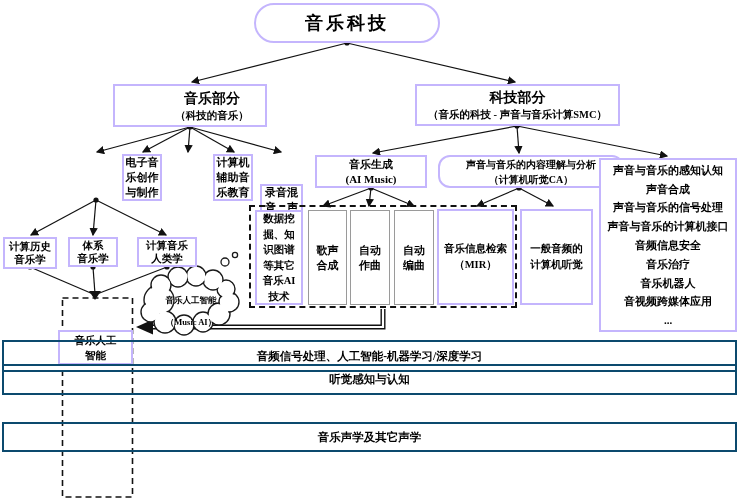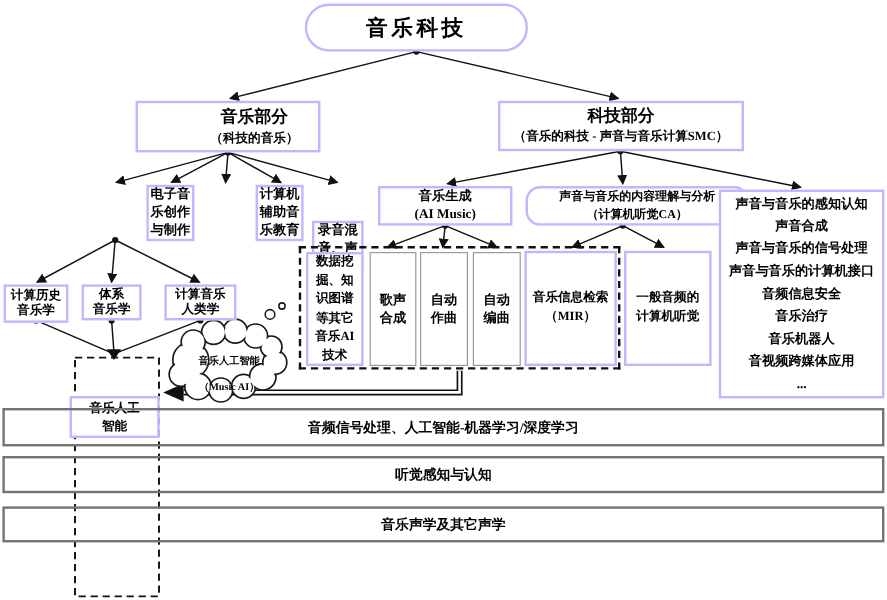--- a/index.html
+++ b/index.html
@@ -11,21 +11,21 @@
   .bx{
     position:absolute;box-sizing:border-box;border:2px solid #c4b5fd;background:#fff;
     display:flex;flex-direction:column;align-items:center;justify-content:center;
     text-align:center;white-space:pre-line;
   }
   .thin{border:1.4px solid #9a9a9a;}
   .dashedbox{
     position:absolute;box-sizing:border-box;border:2px dashed #111;background:transparent;
   }
   .bar{
-    position:absolute;box-sizing:border-box;left:2px;width:735px;border:2px solid #737373;
+    position:absolute;box-sizing:border-box;left:2px;width:735px;border:2px solid #0c4a6e;
     background:transparent;display:flex;align-items:center;justify-content:center;
     font-size:11.5px;
   }
   .stadium{border-radius:21px;border-width:2.5px;font-size:18px;letter-spacing:3px;}
   .lvl2-title{font-size:14px;line-height:19px;}
   .lvl2-sub{font-size:10.5px;line-height:15px;}
   .small{font-size:11px;line-height:15px;}
   .tiny{font-size:10.5px;line-height:13.5px;}
   .tall{font-size:10.5px;line-height:15.5px;}
   .list{justify-content:space-evenly;font-size:11px;}
@@ -195,16 +195,16 @@
 
   <div class="bx" style="left:58px;top:302px;width:75px;height:35px;font-size:10.5px;line-height:15px;margin-top:28px;">音乐人工
 智能</div>
 
   <div id="cloud-label">
     <span>音乐人工智能</span><br>
     <span>（Music AI）</span>
   </div>
 
   <div class="bar" style="top:340px;height:32px;">音频信号处理、人工智能-机器学习/深度学习</div>
-  <div class="bar" style="top:380px;height:31px;font-family:Liberation Mono, monospace;">听觉感知与认知</div>
+  <div class="bar" style="top:364px;height:31px;font-family:Liberation Mono, monospace;">听觉感知与认知</div>
   <div class="bar" style="top:422px;height:30px;">音乐声学及其它声学</div>
 
 </div>
 
 </body></html>

